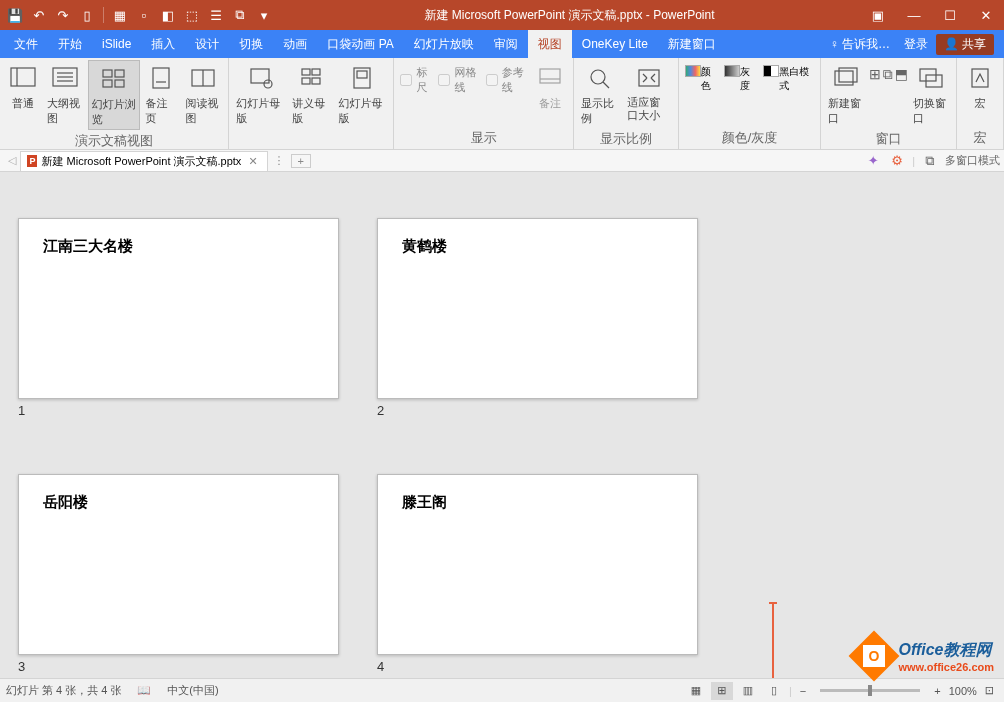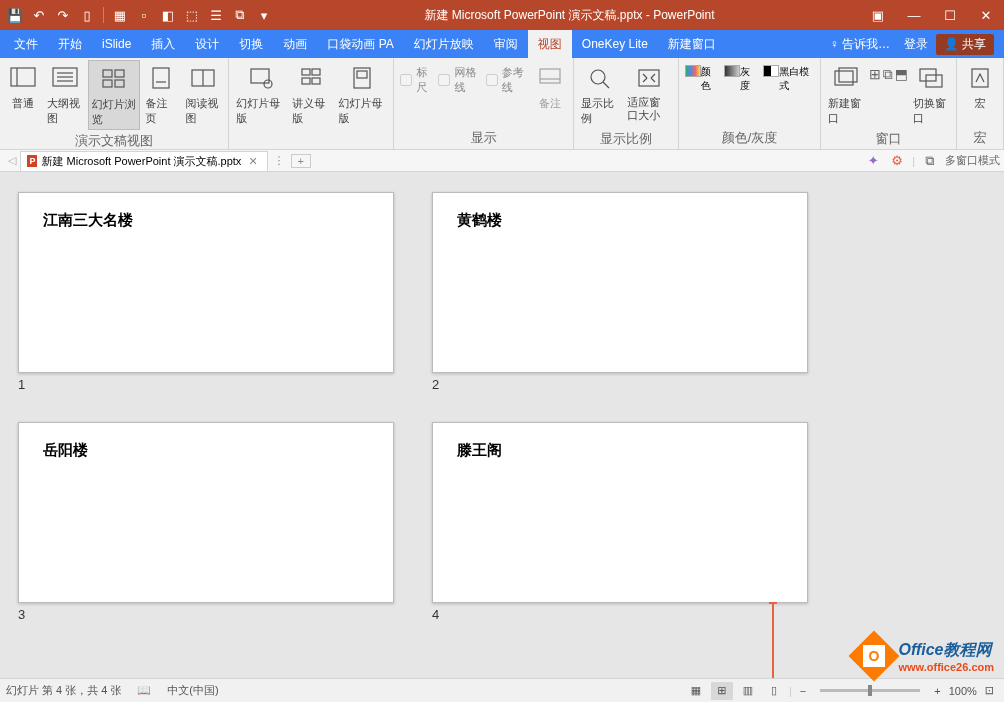--- a/index.html
+++ b/index.html
@@ -42,21 +42,21 @@
 .doctabs { height: 22px; background: #F6F6F6; border-bottom: 1px solid #d4d4d4; display: flex; align-items: center; font-size: 11px; padding: 0 4px; }
 .doc-tab { display: flex; align-items: center; gap: 4px; padding: 0 6px; height: 20px; background: #fff; border: 1px solid #d4d4d4; border-bottom: none; }
 .doc-close { color: #888; font-size: 11px; padding: 0 3px; }
 .doc-right { margin-left: auto; display: flex; align-items: center; gap: 6px; color: #666; }
 .doc-icon-btn { width: 18px; height: 18px; display: flex; align-items: center; justify-content: center; font-size: 13px; }
 
 
 .workspace { height: 506px; background: #E6E6E6; padding: 20px 18px; overflow: auto; position: relative; }
 .slide-grid { display: flex; flex-wrap: wrap; gap: 30px 38px; }
 .slide-wrap { display: flex; flex-direction: column; }
-.slide-thumb { width: 376px; height: 181px; background: #fff; border: 1px solid #bbb; box-shadow: 0 1px 3px rgba(0,0,0,0.2); padding: 18px 24px; }
+.slide-thumb { width: 321px; height: 181px; background: #fff; border: 1px solid #bbb; box-shadow: 0 1px 3px rgba(0,0,0,0.2); padding: 18px 24px; margin-top: 26px; }
 .slide-title { font-size: 15px; color: #000; font-weight: bold; }
 .slide-num { font-size: 13px; color: #333; margin-top: 4px; }
 .insert-line { position: absolute; right: 230px; top: 430px; width: 2px; height: 190px; background: #E8623F; }
 .insert-line::before, .insert-line::after { content:""; position:absolute; left:-3px; width:8px; height:2px; background:#E8623F; }
 .insert-line::before { top:0; }
 .insert-line::after { bottom:0; }
 
 
 .statusbar { height: 24px; background: #F1F1F1; border-top: 1px solid #d4d4d4; display: flex; align-items: center; font-size: 11px; color: #555; padding: 0 6px; }
 .sb-left { display: flex; align-items: center; gap: 16px; }

